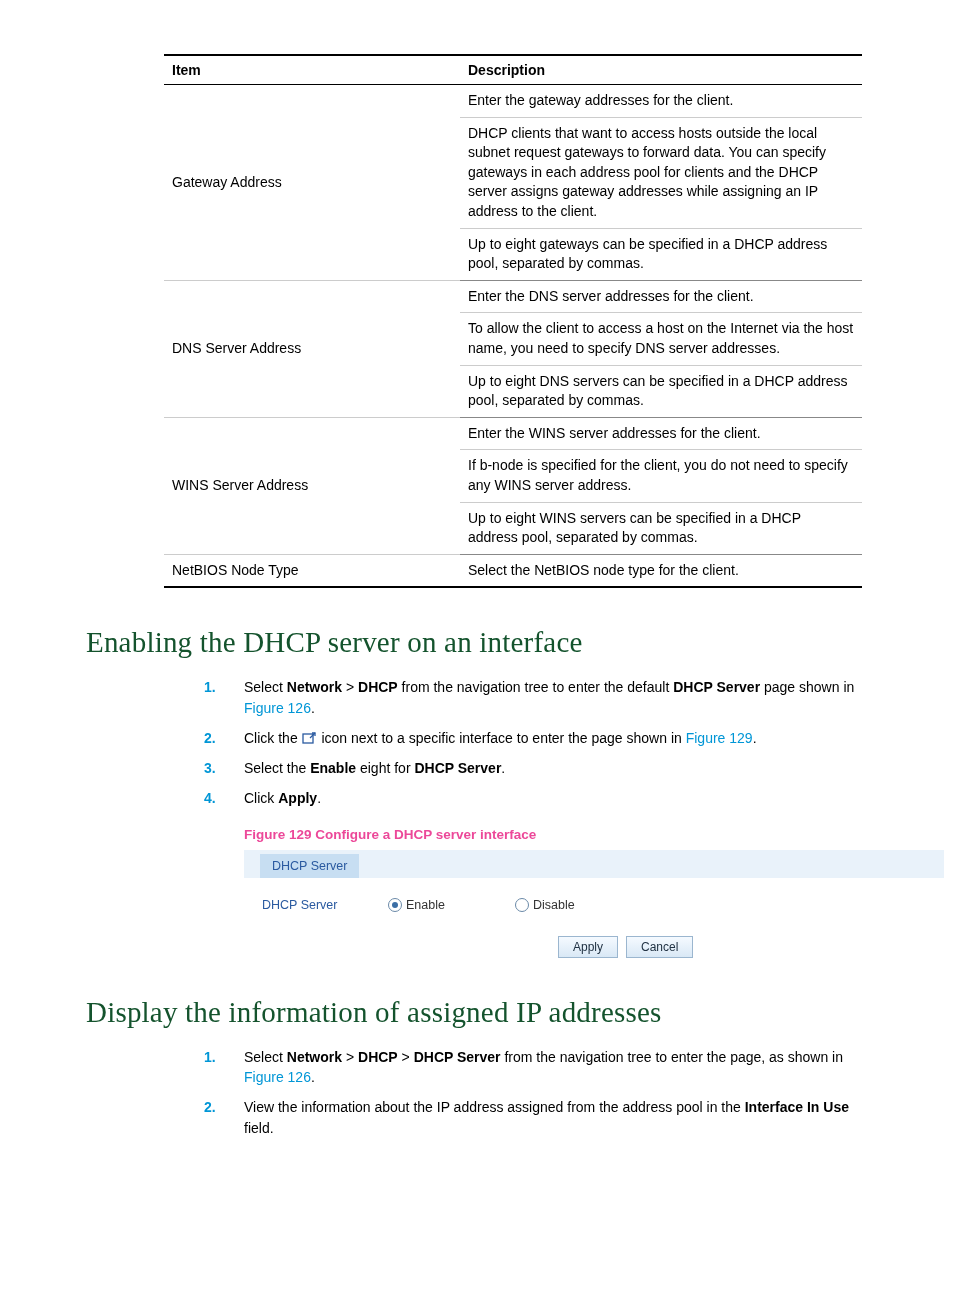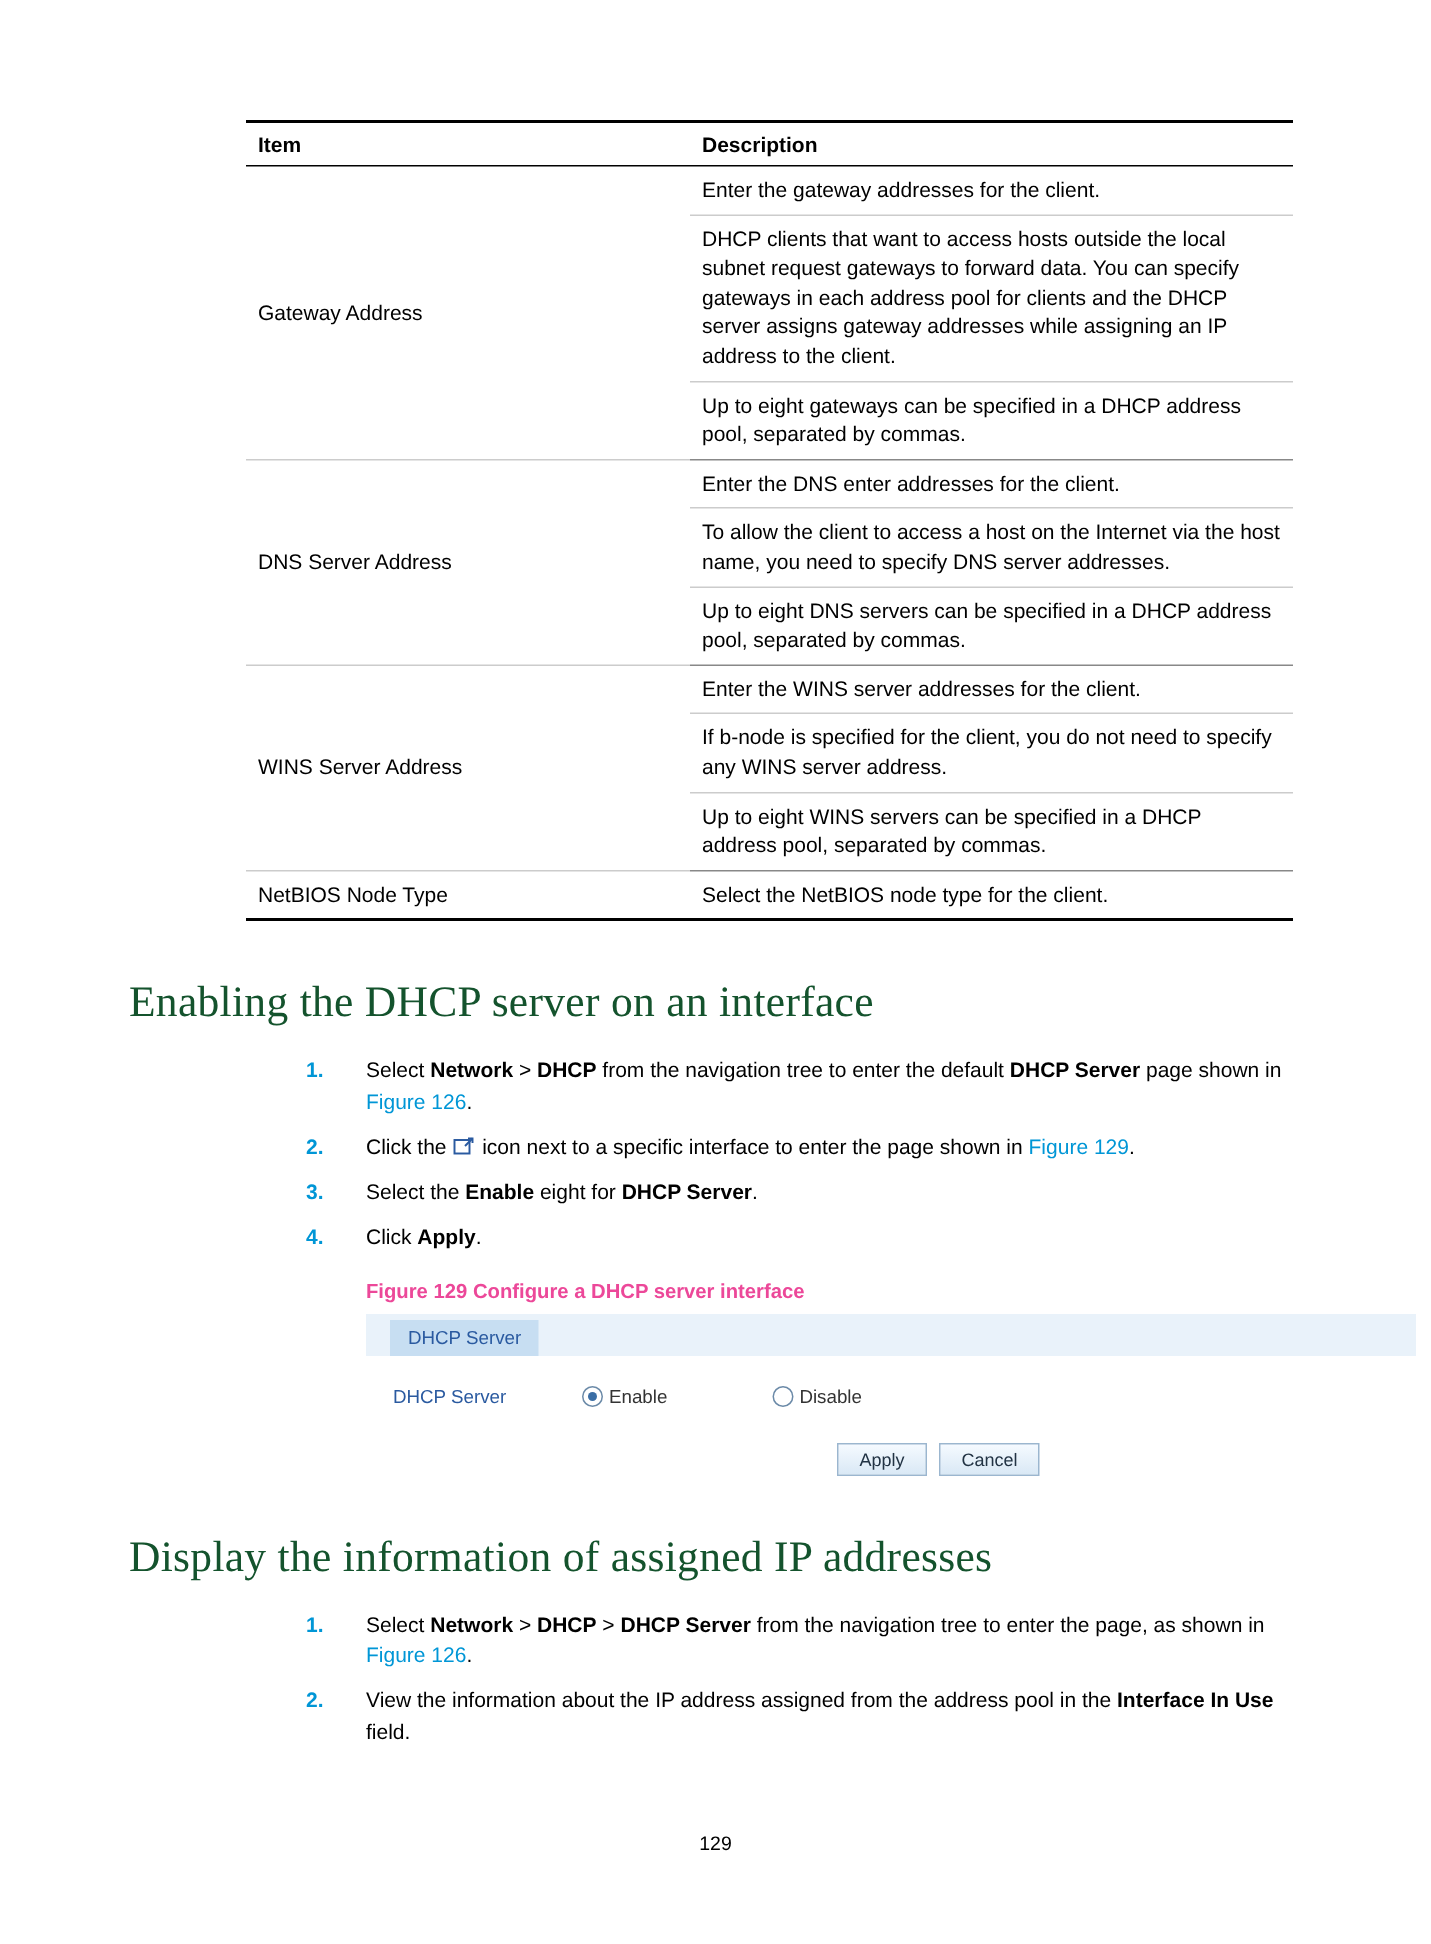--- a/index.html
+++ b/index.html
@@ -7,21 +7,21 @@
     padding: 0;
     background: #fff;
     font-family: Arial, Helvetica, sans-serif;
     color: #000;
   }
   .page {
     width: 954px;
     height: 1296px;
     position: relative;
     box-sizing: border-box;
-    padding: 80px 86px 0 86px;
+    padding: 54px 86px 0 86px;
   }
   .tbl {
     width: 698px;
     margin-left: 78px;
     border-collapse: collapse;
     border-top: 2px solid #000;
     border-bottom: 2px solid #000;
     font-size: 14px;
   }
   .tbl th {
@@ -183,21 +183,21 @@
       </tr>
       <tr class="thin-row">
           <td>DHCP clients that want to access hosts outside the local subnet request gateways to forward data. You can specify gateways in each address pool for clients and the DHCP server assigns gateway addresses while assigning an IP address to the client.</td>
         </tr>
       <tr class="hr-row">
           <td>Up to eight gateways can be specified in a DHCP address pool, separated by commas.</td>
         </tr>
 
       <tr class="thin-row">
         <td class="item-cell" rowspan="3">DNS Server Address</td>
-        <td>Enter the DNS enter addresses for the client.</td>
+        <td>Enter the DNS server addresses for the client.</td>
       </tr>
       <tr class="thin-row">
           <td>To allow the client to access a host on the Internet via the host name, you need to specify DNS server addresses.</td>
         </tr>
       <tr class="hr-row">
           <td>Up to eight DNS servers can be specified in a DHCP address pool, separated by commas.</td>
         </tr>
 
       <tr class="thin-row">
         <td class="item-cell" rowspan="3">WINS Server Address</td>
@@ -267,14 +267,13 @@
 
   <ol class="steps">
     <li>
       <span>Select </span><span class="bold">Network</span><span> &gt; </span><span class="bold">DHCP</span><span> &gt; </span><span class="bold">DHCP Server</span><span> from the navigation tree to enter the page, as shown in </span><span class="link">Figure 126</span><span>.</span>
     </li>
     <li>
       <span>View the information about the IP address assigned from the address pool in the </span><span class="bold">Interface In Use</span><span> field.</span>
     </li>
   </ol>
 
-  <div class="page-num">129</div>
 </div>
 
 </body></html>

